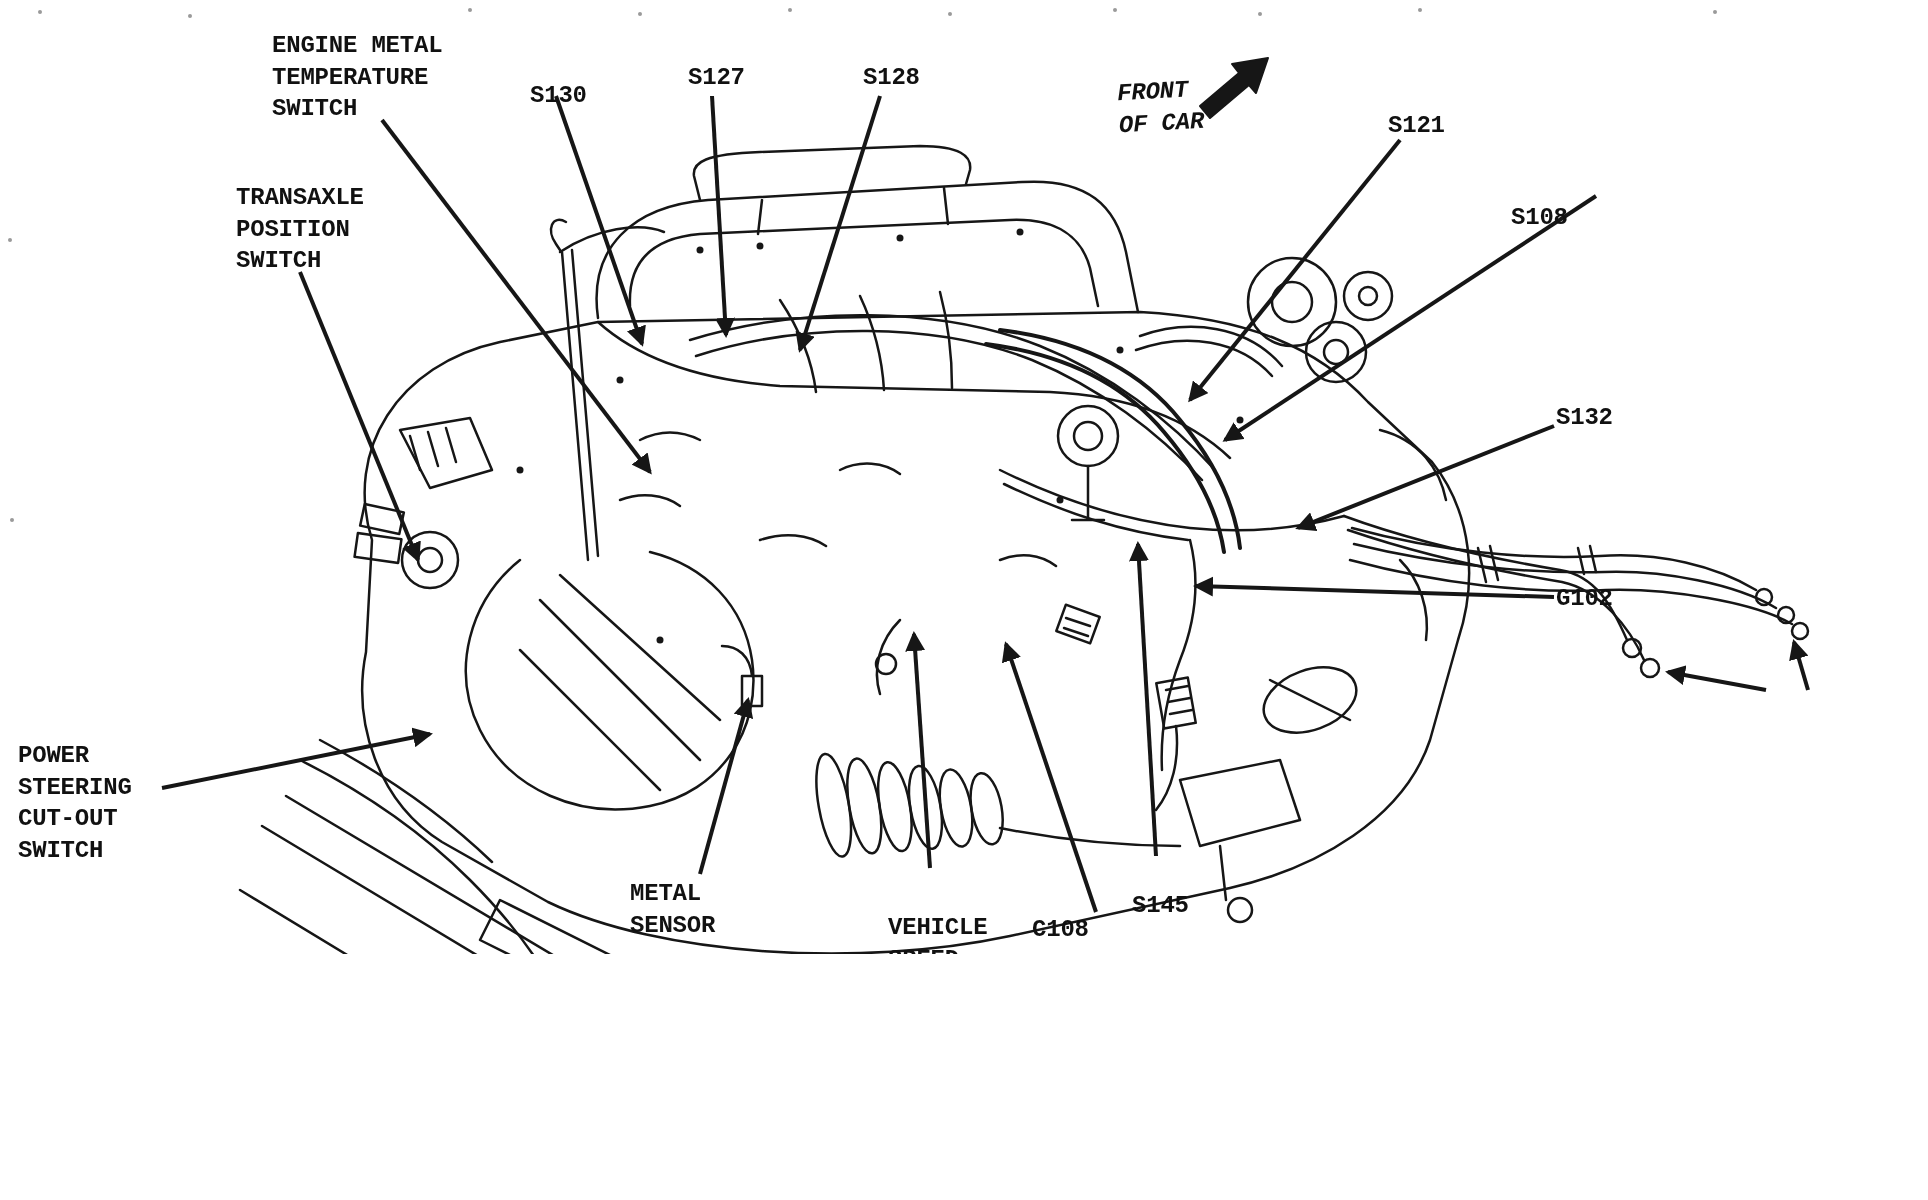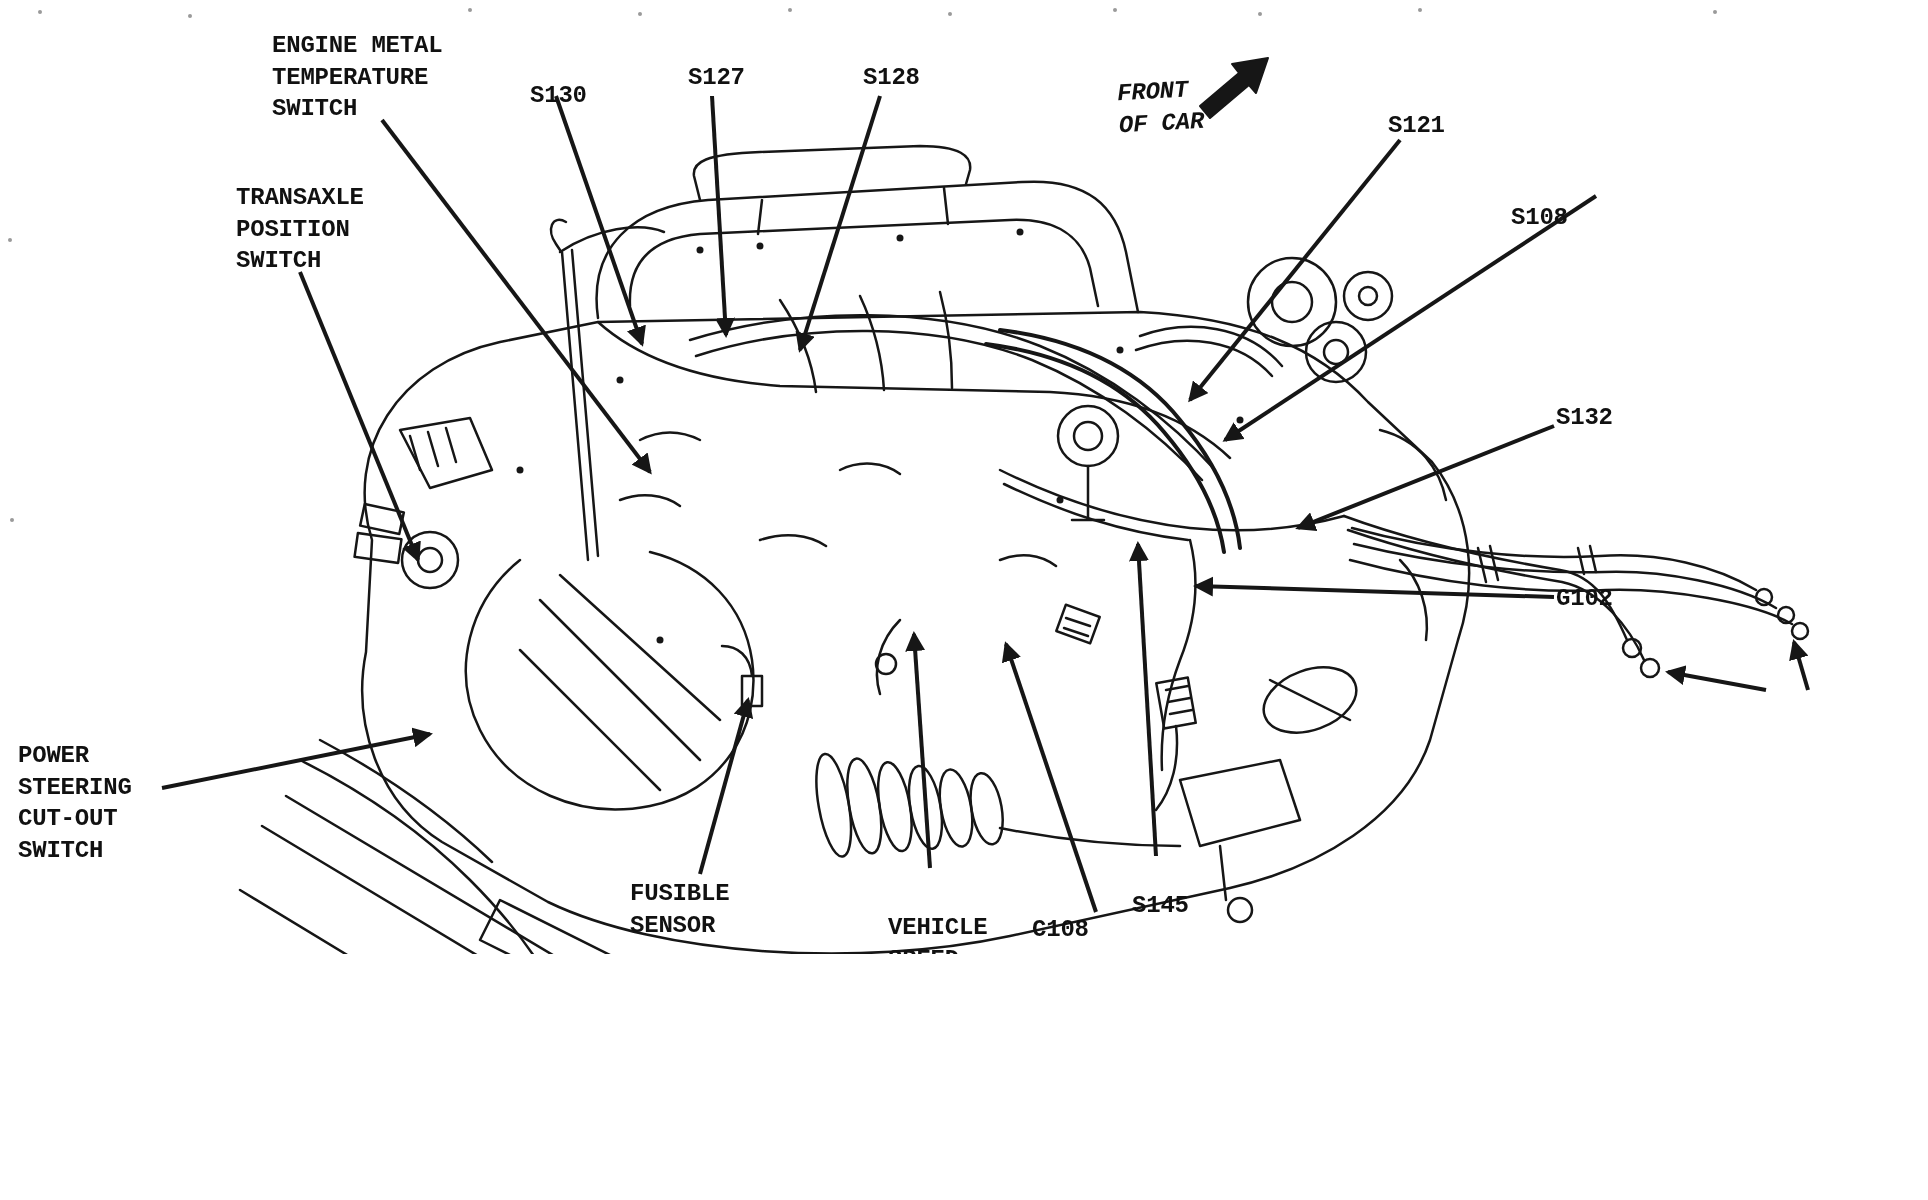--- a/index.html
+++ b/index.html
@@ -205,21 +205,21 @@
   <div class="lbl" style="left:1511px; top:168px;margin-top:34px;">S108</div>
   <div class="lbl" style="left:196px; top:182px;margin-left:40px;">TRANSAXLE
 POSITION
 SWITCH</div>
   <div class="lbl" style="left:1556px; top:402px;">S132</div>
   <div class="lbl" style="left:18px; top:740px;">POWER
 STEERING
 CUT-OUT
 SWITCH</div>
   <div class="lbl" style="left:1556px; top:583px;">G102</div>
-  <div class="lbl" style="left:630px; top:878px;">FUSIBLE
+  <div class="lbl" style="left:630px; top:878px;">METAL
 SENSOR</div>
   <div class="lbl" style="left:888px; top:912px;">VEHICLE
 SPEED
 SENSOR</div>
   <div class="lbl" style="left:1032px; top:914px;">C108</div>
   <div class="lbl" style="left:1132px; top:890px;">S145</div>
 
 </div>
 
 </body></html>

